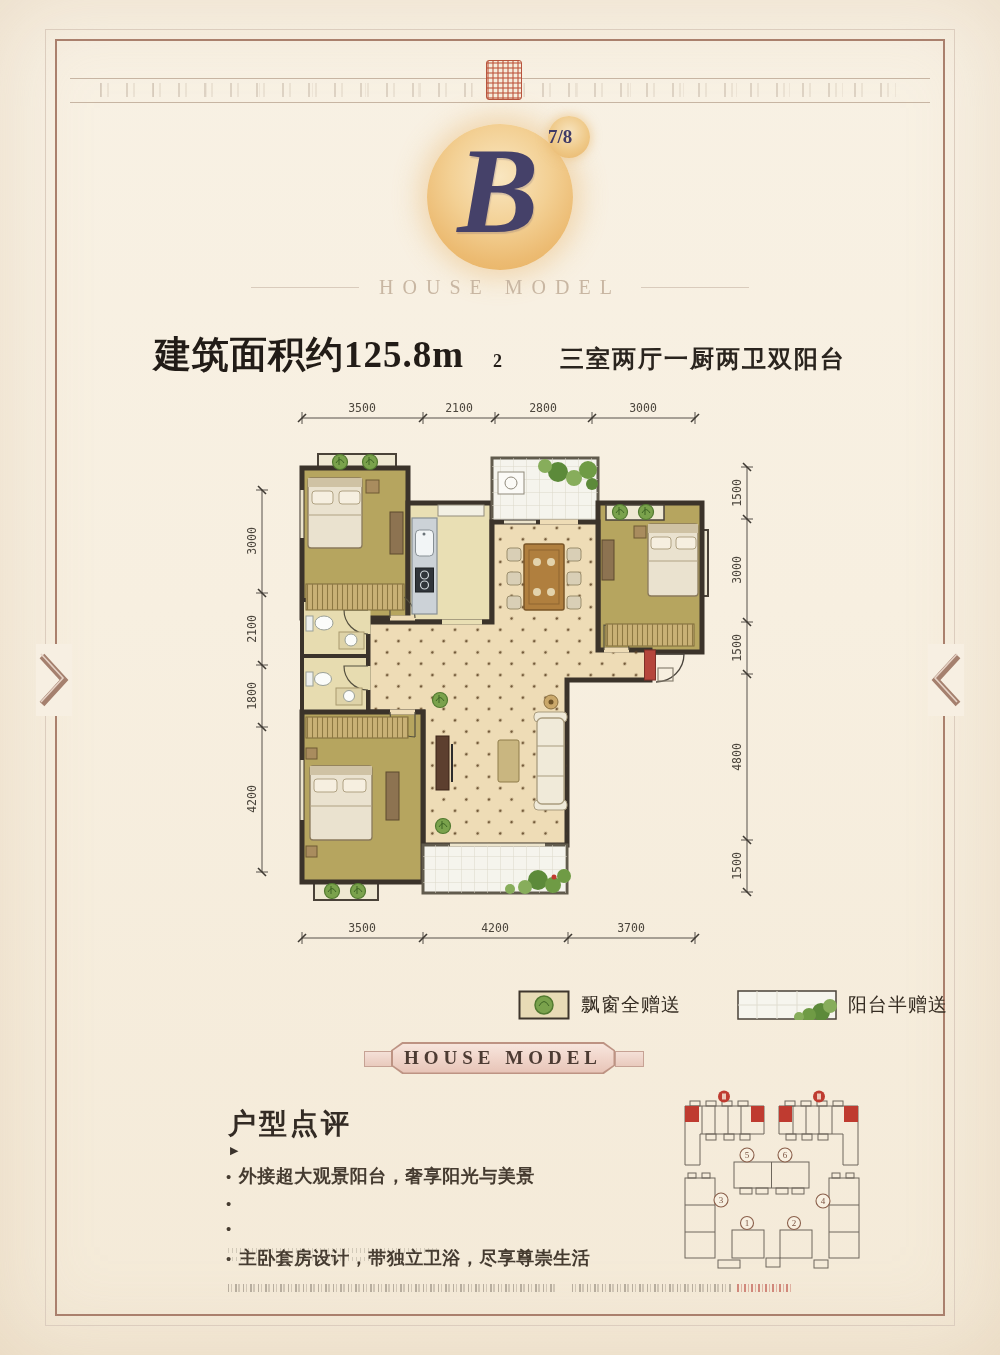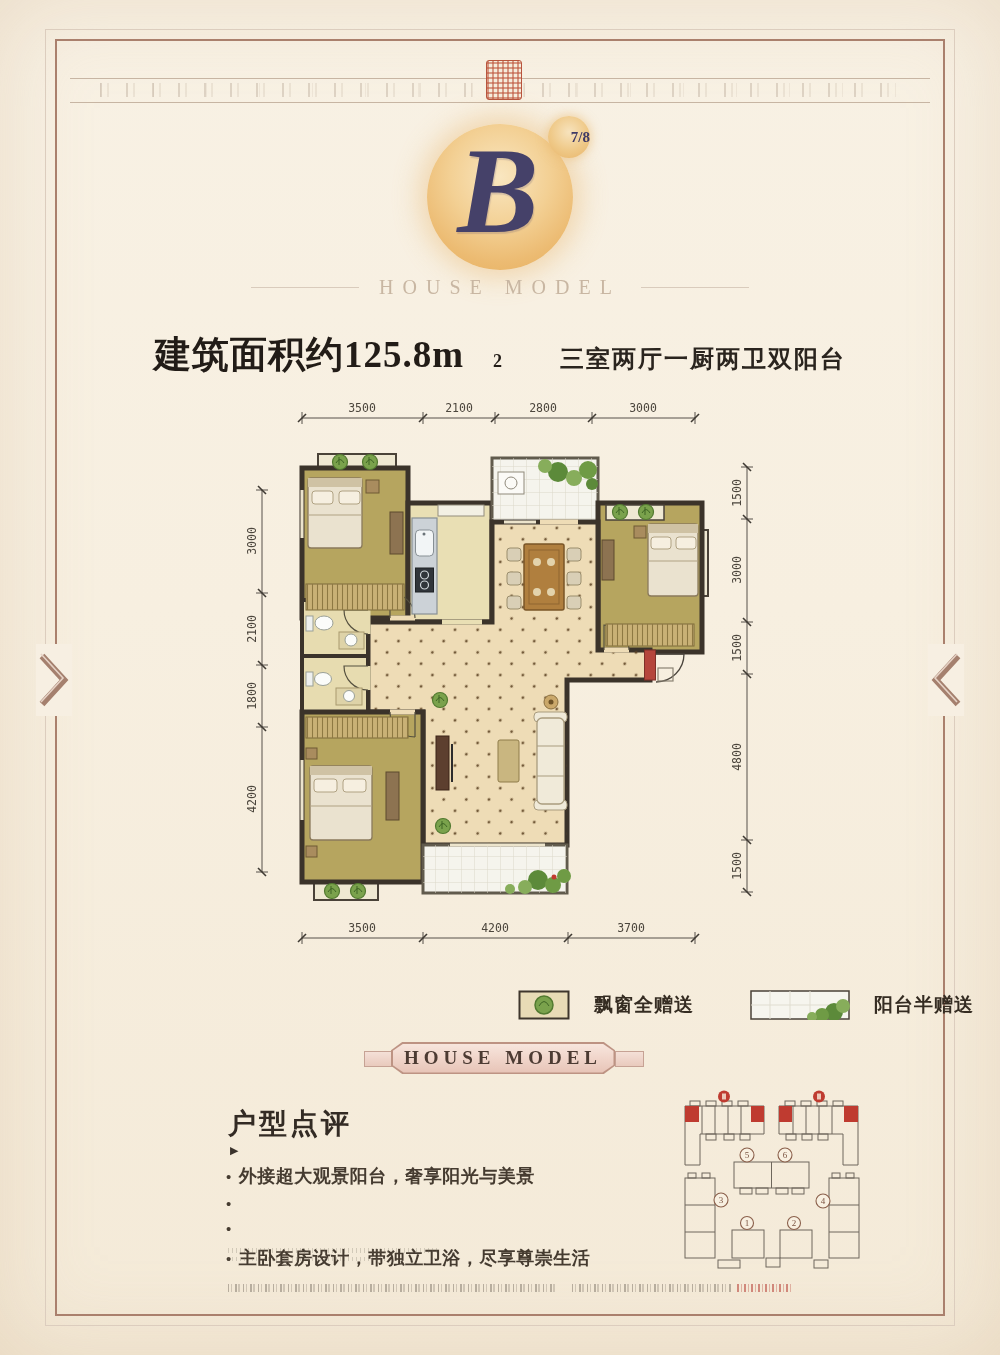--- a/index.html
+++ b/index.html
@@ -23,33 +23,33 @@
       repeating-linear-gradient(0deg,rgba(190,85,60,.55) 0 2px,transparent 2px 5px),
       repeating-linear-gradient(90deg,rgba(190,85,60,.55) 0 2px,transparent 2px 5px);}
   
   .logo-circle{left:427px;top:124px;width:146px;height:146px;border-radius:50%;
     background:radial-gradient(circle at 50% 36%,#f9e6c0 0%,#f3d094 42%,#ecbb72 72%,#e6ad5c 100%);
     box-shadow:0 0 26px 8px rgba(233,185,112,.45);display:flex;align-items:center;justify-content:center;}
   .logo-letter{font-style:italic;font-weight:bold;font-size:122px;line-height:1;color:#454169;
     transform:translate(-2px,-6px);text-shadow:1px 2px 1px rgba(60,50,100,.18);}
   .unit-badge{left:548px;top:116px;width:42px;height:42px;border-radius:50%;
     background:radial-gradient(circle at 50% 38%,#f7e3bd 0%,#efc988 55%,#e8b468 100%);
-    box-shadow:0 0 10px 2px rgba(233,185,112,.5);display:flex;align-items:center;justify-content:flex-end;
-    font-weight:bold;font-size:15px;color:#3f3a66;}
+    box-shadow:0 0 10px 2px rgba(233,185,112,.5);display:flex;align-items:center;justify-content:flex-start;
+    font-weight:bold;font-size:19px;color:#3f3a66;}
   .brand-row{left:0;right:0;top:276px;display:flex;align-items:center;justify-content:center;gap:20px;}
   .brand-line{width:108px;height:1px;background:#d9cbbc;}
   .brand-text{font-size:20px;letter-spacing:9px;color:#c8b6a2;font-weight:500;}
   
   .title-row{left:0;right:0;top:316px;display:flex;align-items:baseline;justify-content:center;color:#221c17;gap:28px;}
   .area-text{font-size:37px;font-weight:700;letter-spacing:1px;}
   .area-sup{font-size:18px;font-weight:700;vertical-align:super;margin-left:1px;}
   .layout-text{font-size:24px;font-weight:600;margin-left:30px;color:#2a241e;letter-spacing:2px;margin-top:27px;}
   
   .legend-row{left:518px;top:990px;display:flex;align-items:center;}
-  .legend-label{font-size:19px;font-weight:700;color:#352c22;margin-left:24px;letter-spacing:1px;}
+  .legend-label{font-size:19px;font-weight:400;color:#352c22;margin-left:11px;letter-spacing:1px;}
   .legend-gap{width:56px;}
   
   .banner-plate-outer{left:391px;top:1042px;width:224px;height:32px;background:#bd9383;
     clip-path:polygon(5% 0,95% 0,100% 26%,100% 74%,95% 100%,5% 100%,0 74%,0 26%);
     filter:drop-shadow(0 3px 3px rgba(160,120,100,.45));}
   .banner-plate-inner{left:1.5px;top:1.5px;right:1.5px;bottom:1.5px;
     clip-path:polygon(5% 0,95% 0,100% 26%,100% 74%,95% 100%,5% 100%,0 74%,0 26%);
     background:linear-gradient(180deg,#f7e6dd 0%,#efd3c8 55%,#e7c4b7 100%);
     display:flex;align-items:center;justify-content:center;}
   .banner-text{font-size:19px;font-weight:600;letter-spacing:5px;color:#4c3b33;}

